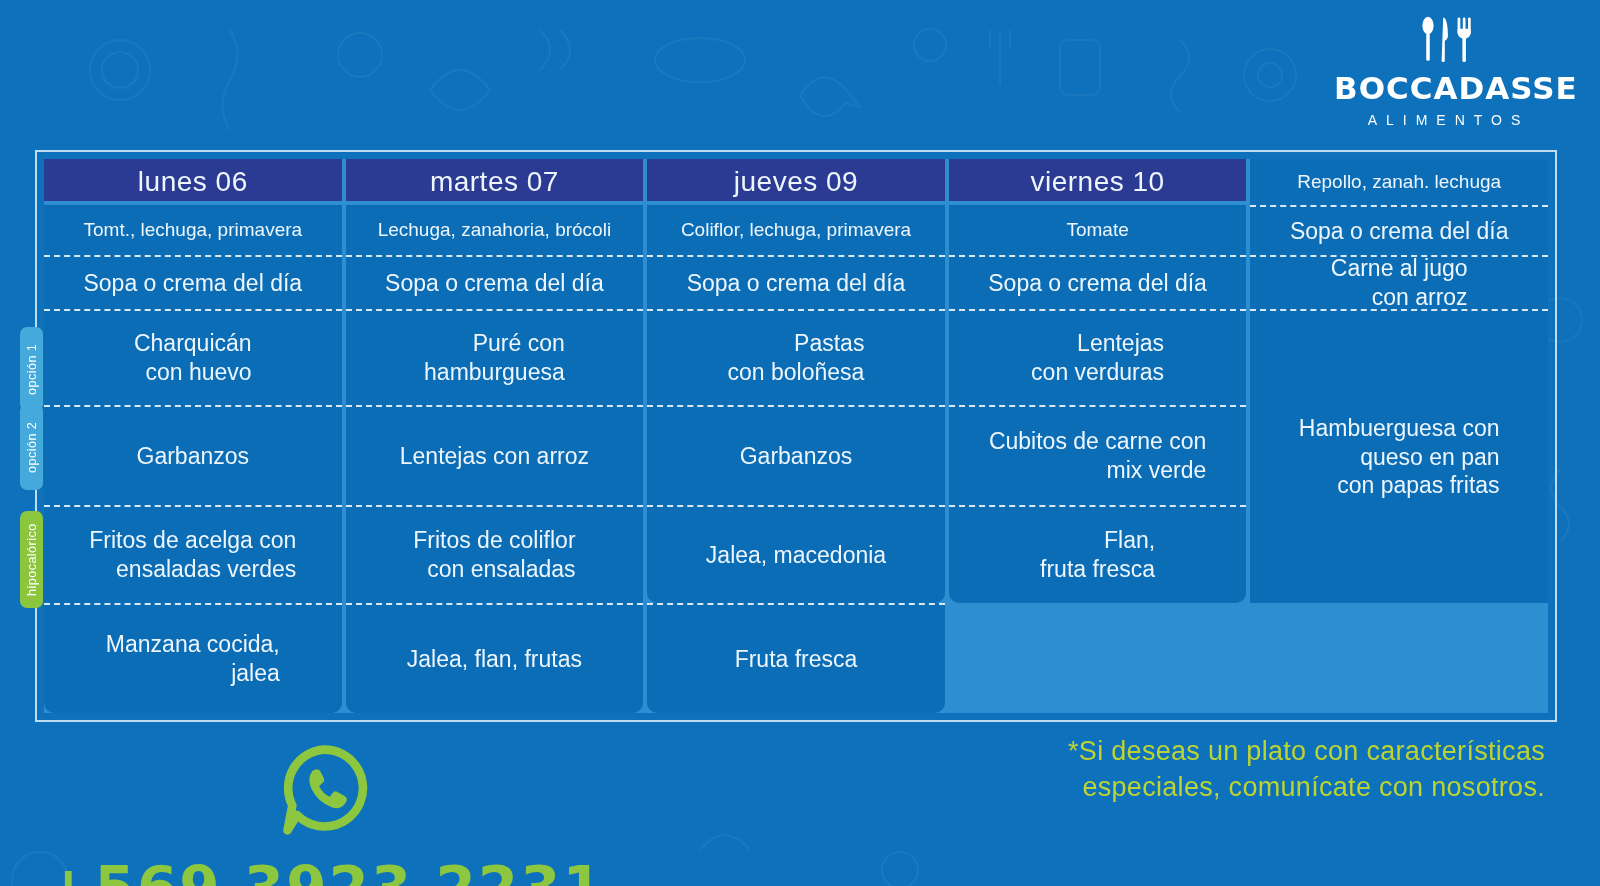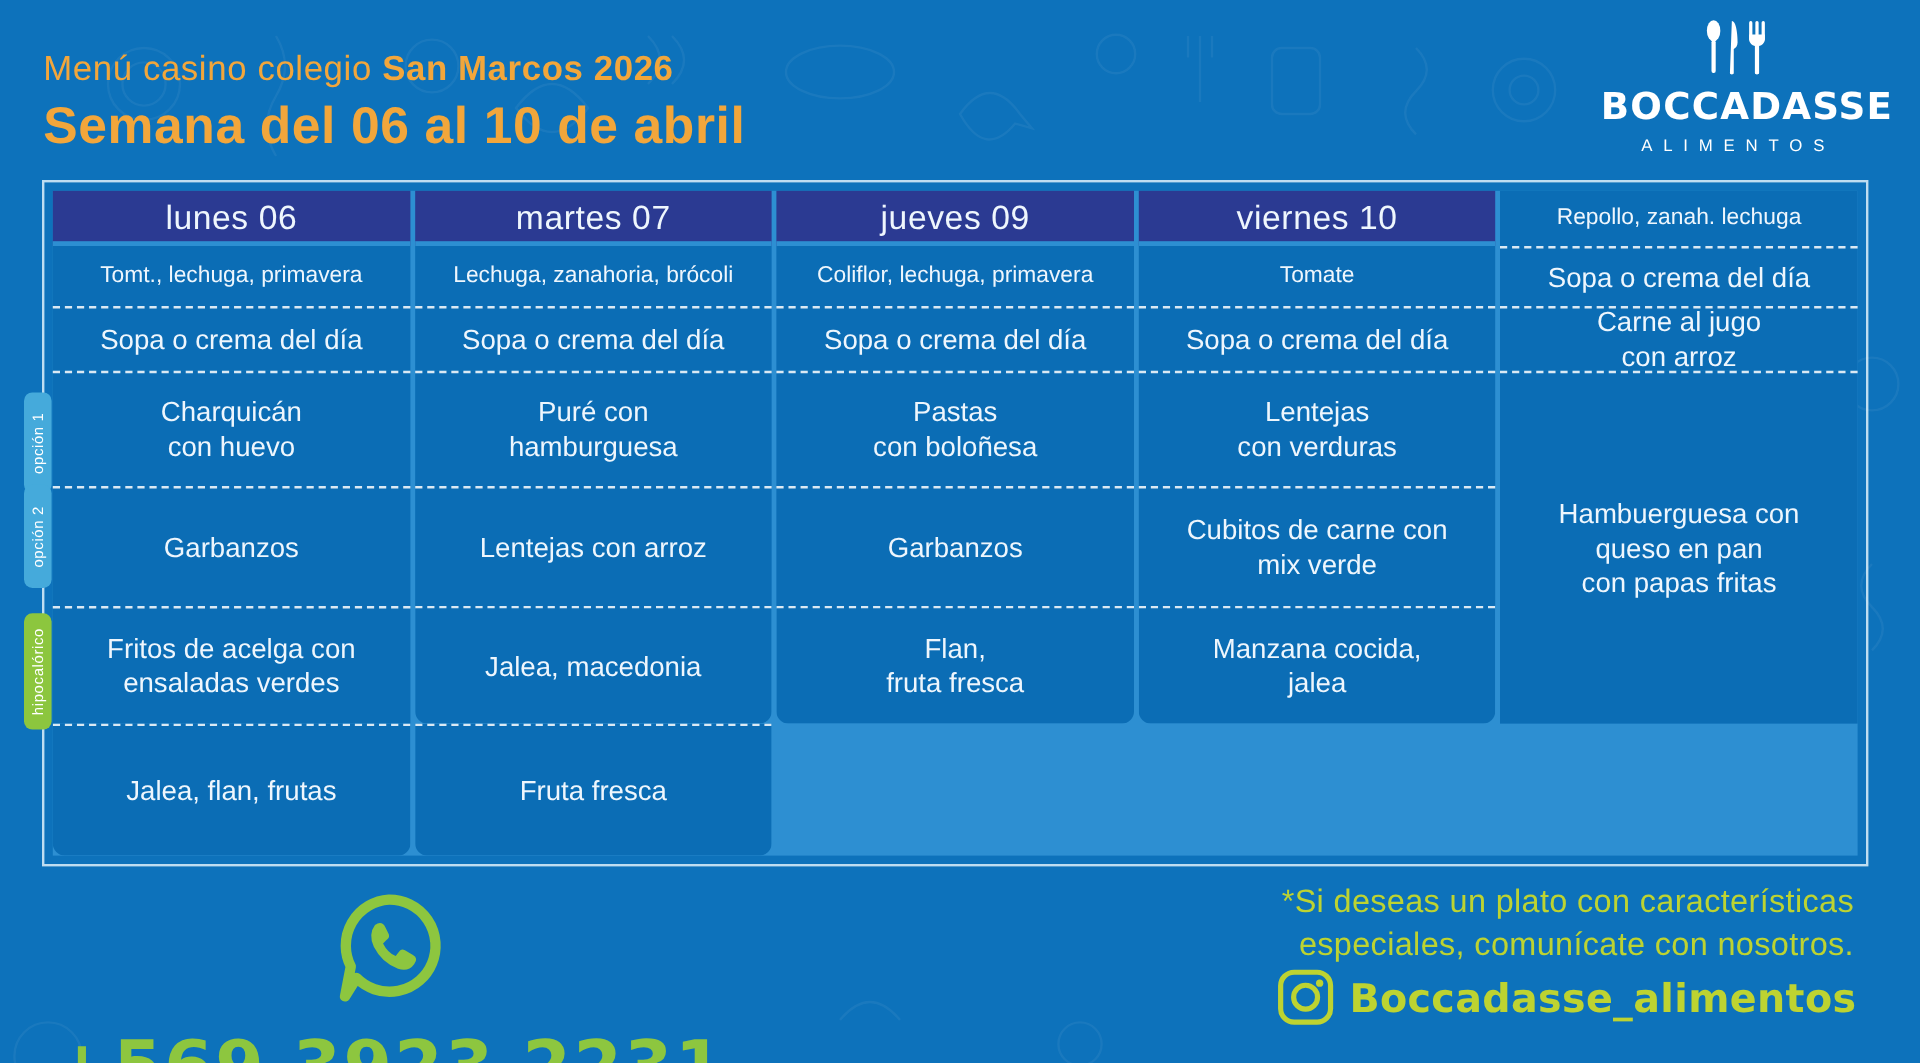--- a/index.html
+++ b/index.html
@@ -50,21 +50,21 @@
   .grid{
     display:grid;width:100%;height:100%;
     grid-template-columns:repeat(5,1fr);
     grid-template-rows:46px 50px 54px 96px 100px 98px 110px;
     column-gap:4px;
     background:var(--gap);
   }
   .cell{
     background:var(--cell);
     display:flex;align-items:center;justify-content:center;
-    text-align:center;white-space:pre-line;
+    text-align:right;white-space:pre-line;
     font-size:23px;line-height:1.25;color:var(--txt);
     padding:2px 8px;
   }
   .cell.head{
     background:var(--headcell);
     font-size:28px;letter-spacing:.5px;
     border-bottom:4px solid var(--gap);
     padding-bottom:0;
   }
   .cell.salad{font-size:19px;}
@@ -130,24 +130,20 @@
         <circle cx="1270" cy="75" r="12"></circle>
       <path d="M1480 180 q15 25 0 50"></path>
       <circle cx="1560" cy="320" r="22"></circle>
       <path d="M1560 470 q-18 18 0 36 q18 18 0 36"></path>
       <circle cx="40" cy="880 " r="28"></circle>
       <path d="M700 850 q25 -30 50 0"></path>
       <circle cx="900 " cy="870" r="18"></circle>
     </svg>
   </div>
 
-  <div class="header">
-    <div class="line1"><span>Menú casino colegio </span><b>San Marcos 2026</b></div>
-    <div class="line2">Semana del 06 al 10 de abril</div>
-  </div>
 
   <div class="logo">
     <svg class="cutlery" viewBox="0 0 90 60" fill="#ffffff">
       <ellipse cx="25" cy="12" rx="7" ry="11"></ellipse>
       <rect x="22.8" y="22" width="4.4" height="34" rx="2"></rect>
       <path d="M44 2 c5 0 6 16 6 22 c0 4 -2 6 -4 7 l0 25 c0 2 -4 2 -4 0 Z"></path>
       <g>
         <rect x="62" y="2" width="3.4" height="20" rx="1.6"></rect>
         <rect x="68.5" y="2" width="3.4" height="20" rx="1.6"></rect>
         <rect x="75" y="2" width="3.4" height="20" rx="1.6"></rect>
@@ -193,20 +189,22 @@
 queso en pan
 con papas fritas</div>
       <div class="cell dashed">Garbanzos</div>
       <div class="cell dashed">Lentejas con arroz</div>
       <div class="cell dashed">Garbanzos</div>
 
       <div class="cell dashed">Cubitos de carne con
 mix verde</div>
       <div class="cell dashed">Fritos de acelga con
 ensaladas verdes</div>
+      <div class="cell dashed">Fritos de coliflor
+con ensaladas</div>
 
       <div class="cell dashed bottom">Jalea, macedonia</div>
       <div class="cell dashed bottom">Flan,
 fruta fresca</div>
       <div class="cell dashed bottom">Manzana cocida,
 jalea</div>
       <div class="cell dashed bottom">Jalea, flan, frutas</div>
       <div class="cell dashed bottom">Fruta fresca</div>
     </div>
   </div>
@@ -221,22 +219,14 @@
       <path d="M38 30 q6 -4 9 2 l3 6 q1 3 -2 5 l-3 3 q4 8 11 11 l3 -4 q2 -3 5 -1 l7 4 q5 3 1 8 q-5 7 -14 4 q-14 -5 -21 -19 q-5 -11 1 -19 Z" fill="#8dc63f"></path>
     </svg>
     <div class="phone">+569 3923 2231</div>
   </div>
 
   <div class="note">
     <div>*Si deseas un plato con características</div>
     <div>especiales, comunícate con nosotros.</div>
   </div>
 
-  <div class="insta">
-    <svg class="ig-icon" viewBox="0 0 60 60" fill="none" stroke="#bdd331">
-      <rect x="6" y="6" width="48" height="48" rx="13" stroke-width="5"></rect>
-      <circle cx="30" cy="30" r="11.5" stroke-width="5"></circle>
-      <circle cx="43.5" cy="16.5" r="3.5" fill="#bdd331" stroke="none"></circle>
-    </svg>
-    <div class="handle">Boccadasse_alimentos</div>
-  </div>
 
 </div>
 
 </body></html>

